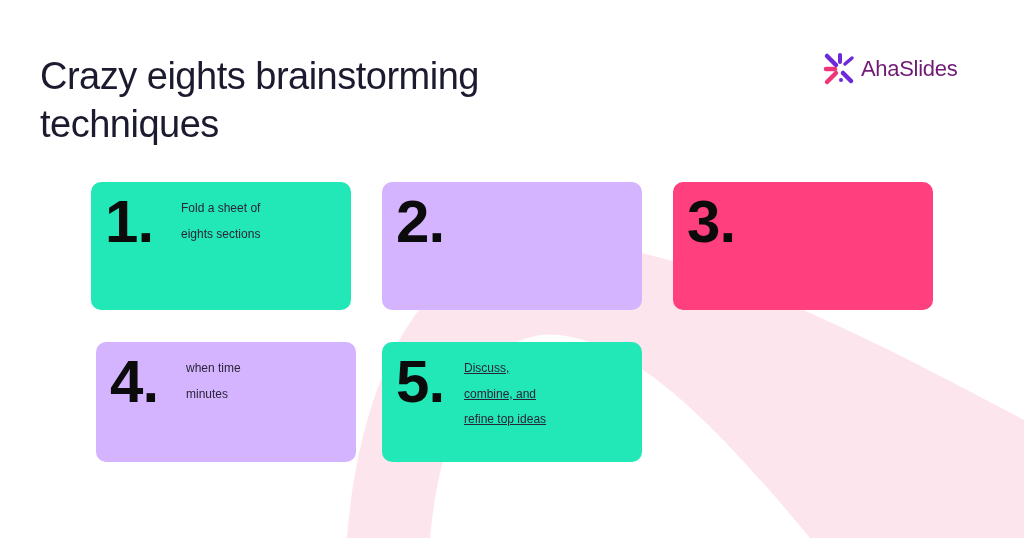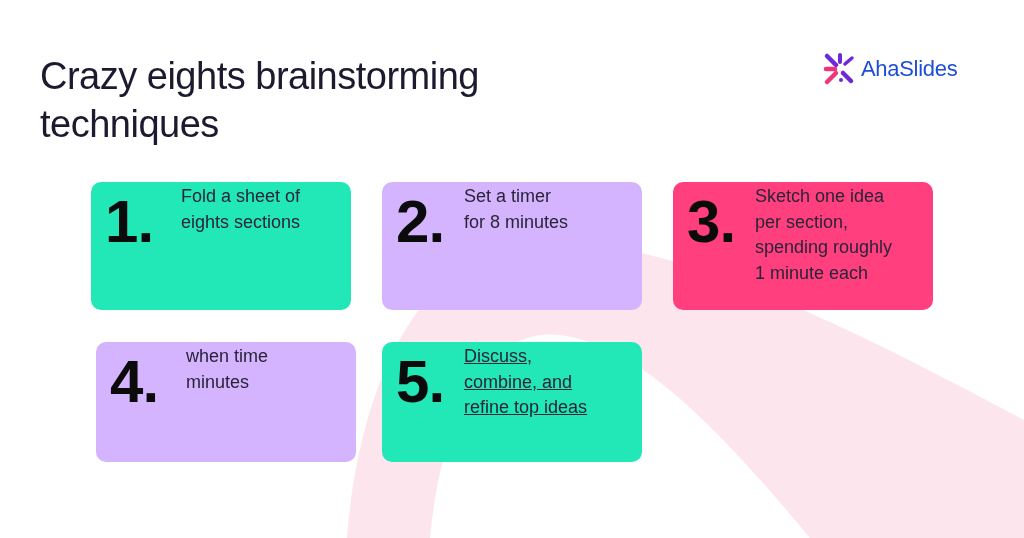--- a/index.html
+++ b/index.html
@@ -9,34 +9,34 @@
       font-family: "Liberation Sans", sans-serif;
     }
     .bg-arc { position: absolute; left: 0; top: 0; width: 1024px; height: 538px; z-index: 0; }
     .title {
       position: absolute; left: 40px; top: 52px; width: 560px;
       font-size: 38px; line-height: 48px; font-weight: 400; color: #1b1a2e;
       letter-spacing: -0.5px; z-index: 2;
     }
     .logo { position: absolute; left: 823px; top: 52px; display: flex; align-items: center; z-index: 2; }
     .logo-mark { width: 34px; height: 34px; }
-    .logo-text { font-size: 22px; font-weight: 400; color: #1d4ed8; margin-left: 4px; letter-spacing: -0.3px; }
+    .logo-text { font-size: 22px; font-weight: 400; color: #701a75; margin-left: 4px; letter-spacing: -0.3px; }
     .card {
       position: absolute; width: 260px; border-radius: 10px; z-index: 2;
       box-sizing: border-box;
     }
     .card .num {
       position: absolute; left: 14px; top: 4px;
       font-size: 60px; font-weight: 700; color: #0b0b0b; line-height: 72px;
       letter-spacing: -1px;
     }
     .card .num .dot { font-size: 60px; }
     .card .text {
-      position: absolute; left: 90px; top: 2px; width: 165px;
-      font-size: 18px; line-height: 25.5px; color: #2a2438;
+      position: absolute; left: 90px; top: 14px; width: 165px;
+      font-size: 12px; line-height: 25.5px; color: #2a2438;
     }
   </style>
 </head>
 <body>
 
 <svg class="bg-arc" viewBox="0 0 1024 538">
   <path d="M347 538 C 360 380, 420 260, 520 245 C 640 228, 800 300, 1024 420 L 1024 538 L 810 538 C 720 430, 640 345, 560 335 C 480 326, 440 430, 430 538 Z" fill="#fde5ee"></path>
 </svg>
 
 <div class="title">
@@ -60,34 +60,24 @@
 <div class="card" style="left:91px; top:182px; height:128px; background:#21e8b6;">
   <div class="num"><span>1</span><span class="dot">.</span></div>
   <div class="text">
     <div>Fold a sheet of</div>
     <div>eights sections</div>
   </div>
 </div>
 
 <div class="card" style="left:382px; top:182px; height:128px; background:#d4b4fe;">
   <div class="num"><span>2</span><span class="dot">.</span></div>
-  <div class="text" style="left:82px;">
-    <div>Set a timer</div>
-    <div>for 8 minutes</div>
-  </div>
 </div>
 
 <div class="card" style="left:673px; top:182px; height:128px; background:#ff3f7e;">
   <div class="num"><span>3</span><span class="dot">.</span></div>
-  <div class="text" style="left:82px; width:175px;">
-    <div>Sketch one idea</div>
-    <div>per section,</div>
-    <div>spending roughly</div>
-    <div>1 minute each</div>
-  </div>
 </div>
 
 <div class="card" style="left:96px; top:342px; height:120px; background:#d4b4fe;">
   <div class="num"><span>4</span><span class="dot">.</span></div>
   <div class="text">
     <div>when time</div>
     <div>minutes</div>
   </div>
 </div>
 

